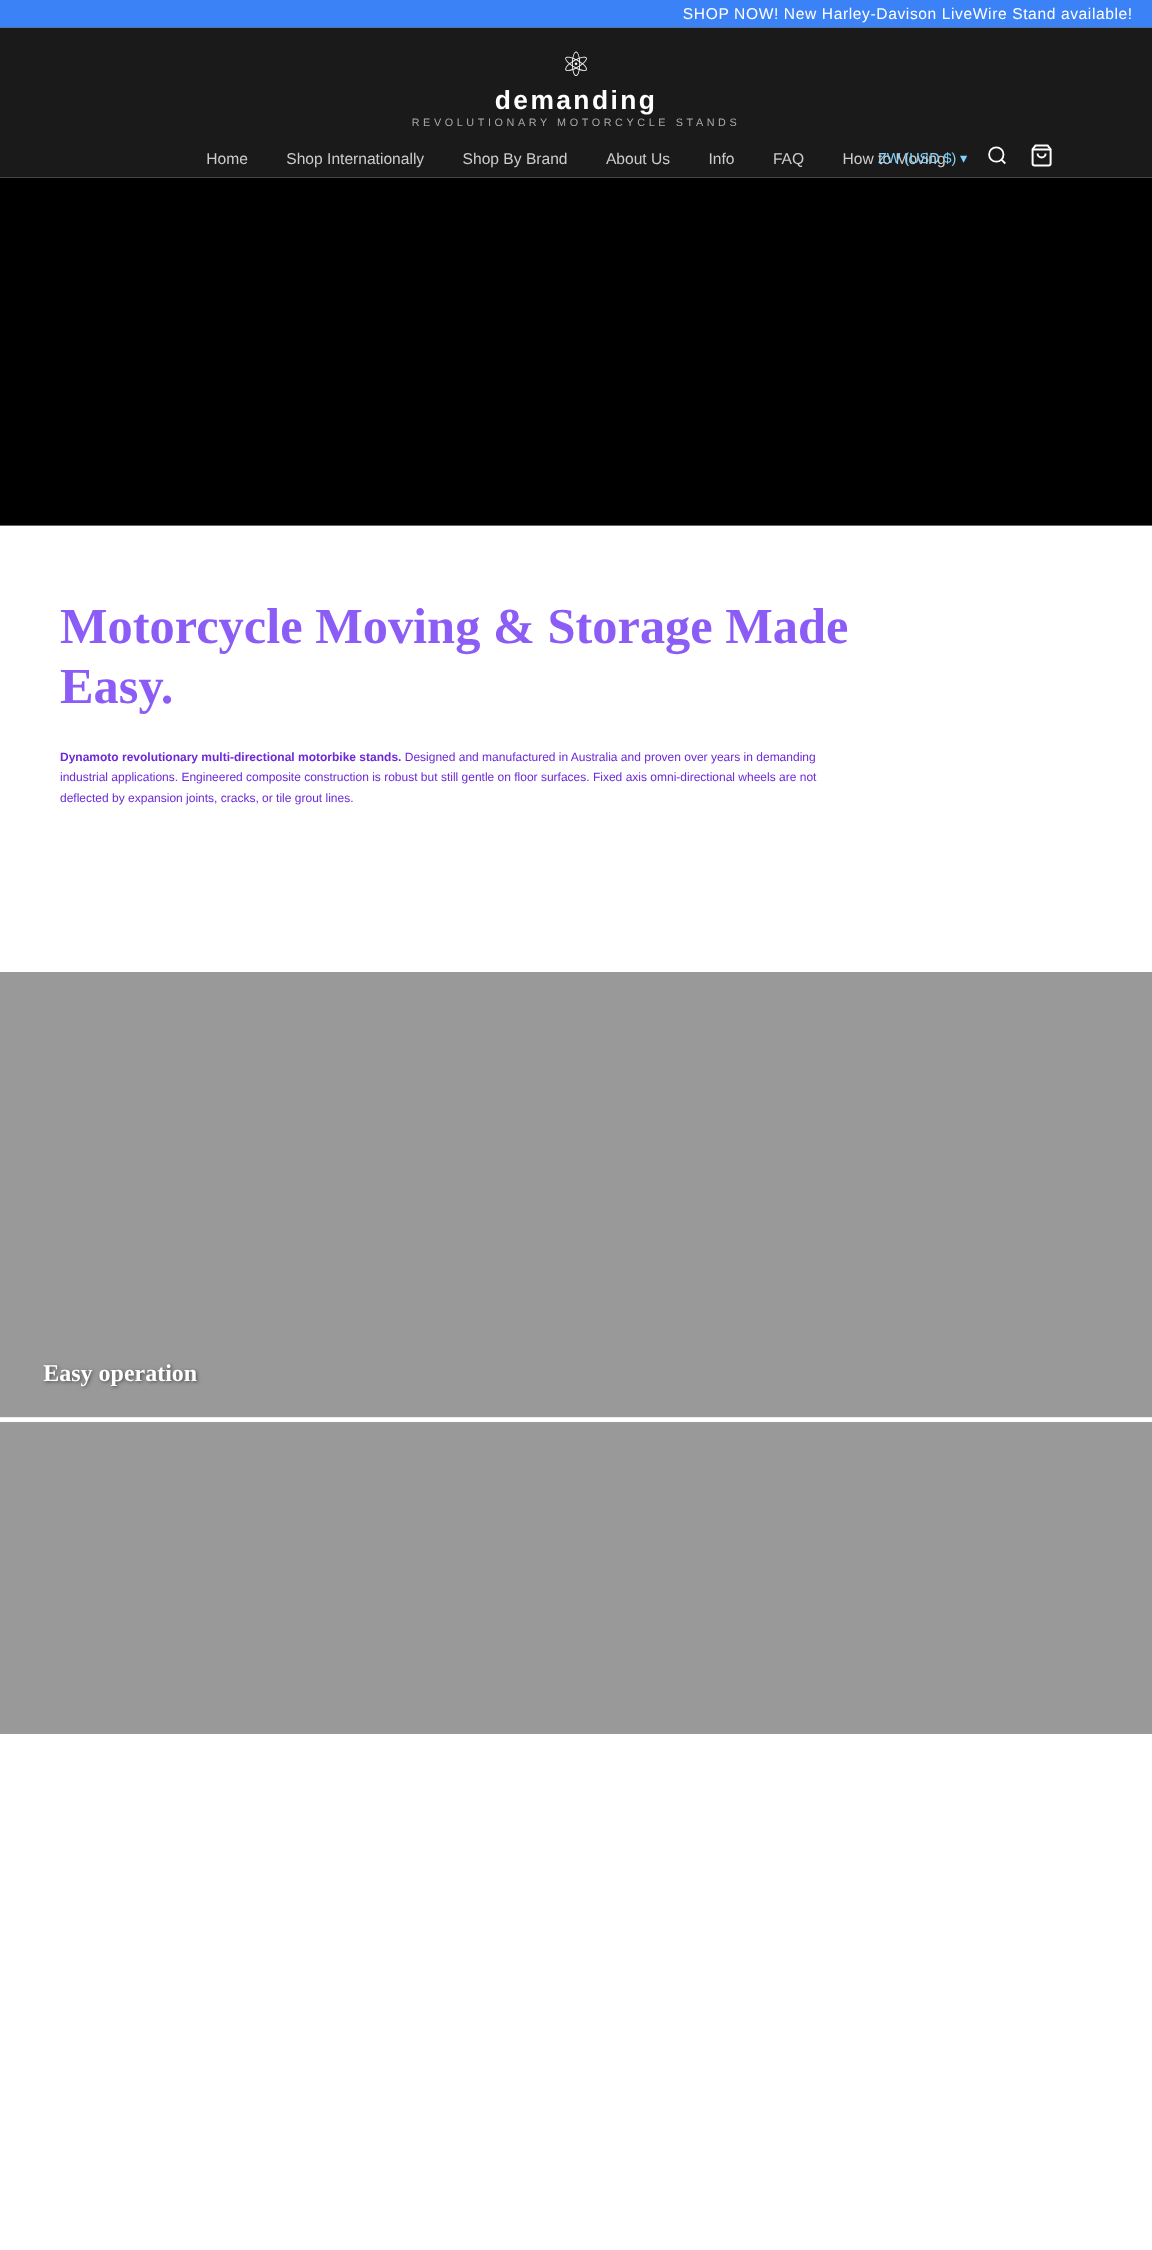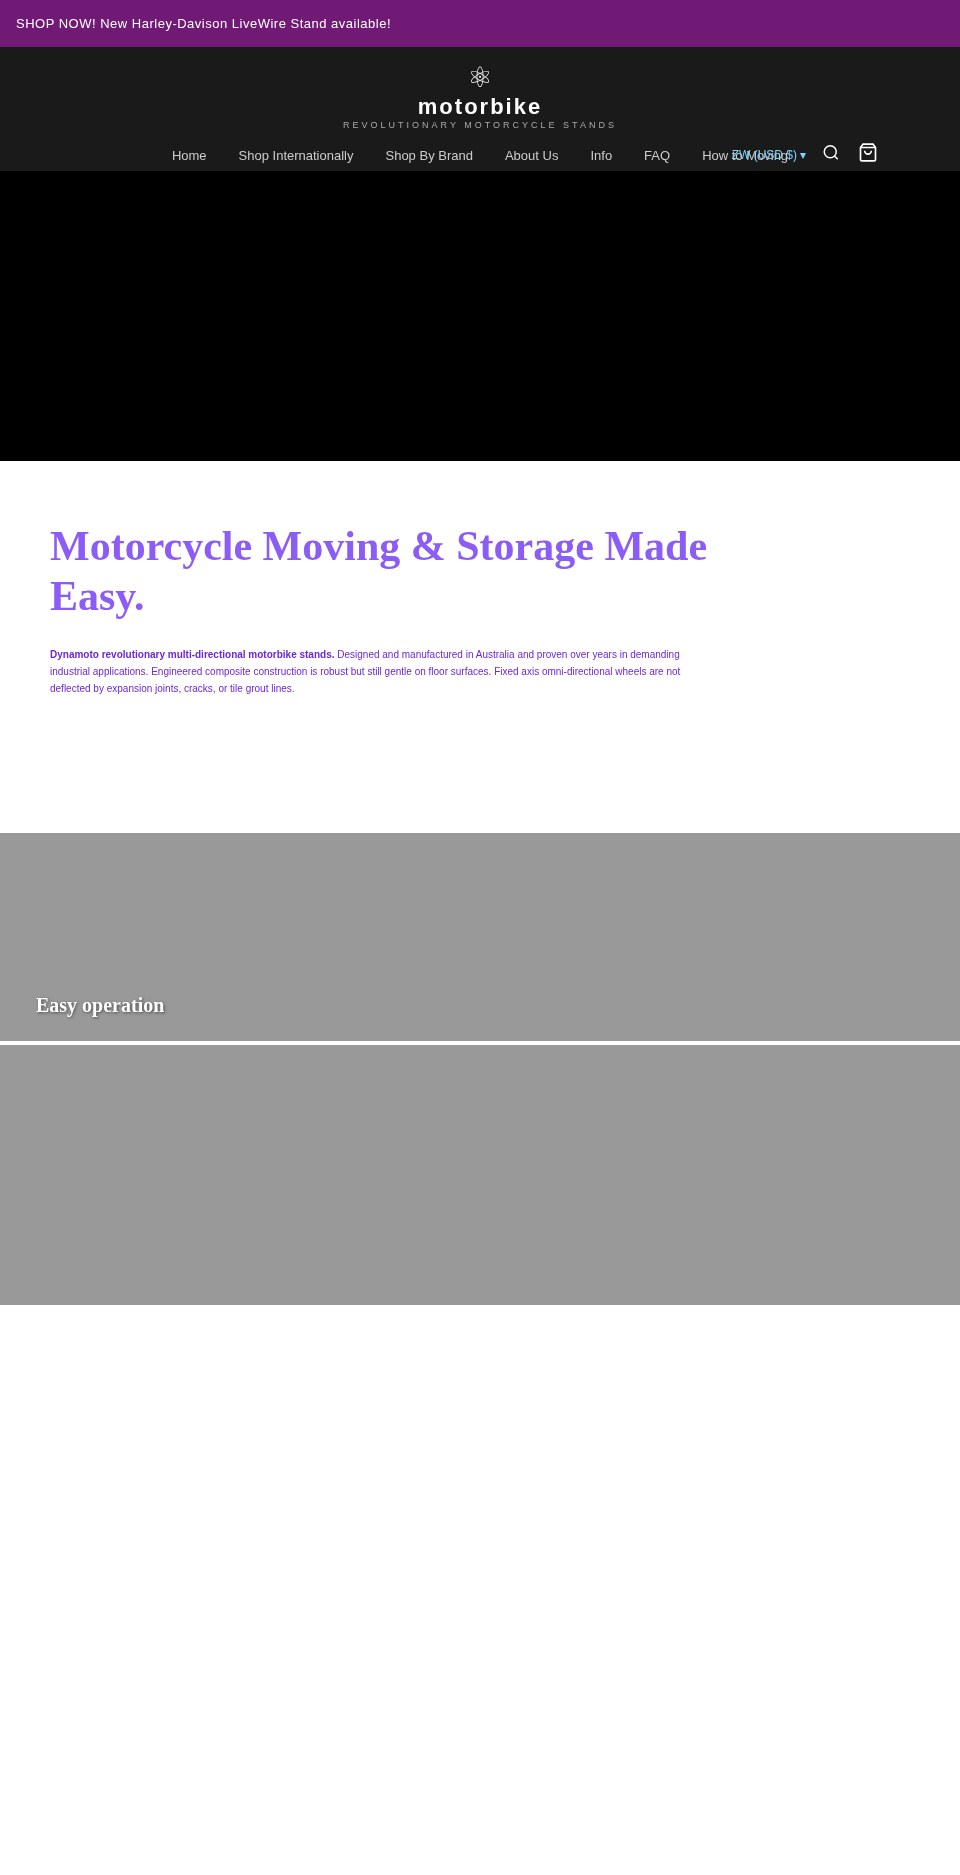--- a/index.html
+++ b/index.html
@@ -1,23 +1,23 @@
 <!DOCTYPE html>
 <html><head>
   <meta charset="utf-8">
   <style>
     * { margin: 0; padding: 0; box-sizing: border-box; }
     body { font-family: Georgia, 'Times New Roman', serif; background: #fff; color: #222; width: 960px; }
 
     
     .announcement-bar {
-      background: #701a75;
-      color: #fff;
-      text-align: left;
-      padding: 16px 16px;
+      background: #3b82f6;
+      color: #fff;
+      text-align: right;
+      padding: 4px 16px;
       font-size: 13px;
       font-family: Arial, sans-serif;
       letter-spacing: 0.5px;
     }
 
     
     .header {
       background: #1a1a1a;
       padding: 0 40px;
     }
@@ -142,21 +142,21 @@
     }
 
     
     .feature-cards {
       padding: 0 0 0 0;
       margin-top: 60px;
     }
     .feature-card {
       position: relative;
       width: 100%;
-      height: 208px;
+      height: 371px;
       background: #999;
       margin-bottom: 4px;
       overflow: hidden;
     }
     .feature-card-label {
       position: absolute;
       bottom: 24px;
       left: 36px;
       color: #fff;
       font-family: Georgia, serif;
@@ -172,21 +172,21 @@
 <body>
 
 <div class="announcement-bar">
   <span>SHOP NOW! New Harley-Davison LiveWire Stand available!</span>
 </div>
 
 <header class="header">
   <div class="header-top">
     <div class="logo">
       <span class="logo-icon">⚛</span>
-      <span class="logo-text">motorbike</span>
+      <span class="logo-text">demanding</span>
       <span class="logo-sub">REVOLUTIONARY MOTORCYCLE STANDS</span>
     </div>
   </div>
 
   <nav class="nav">
     <a class="nav-link" href="#">Home</a>
     <a class="nav-link" href="#">Shop Internationally</a>
     <a class="nav-link" href="#">Shop By Brand</a>
     <a class="nav-link" href="#">About Us</a>
     <a class="nav-link" href="#">Info</a>

